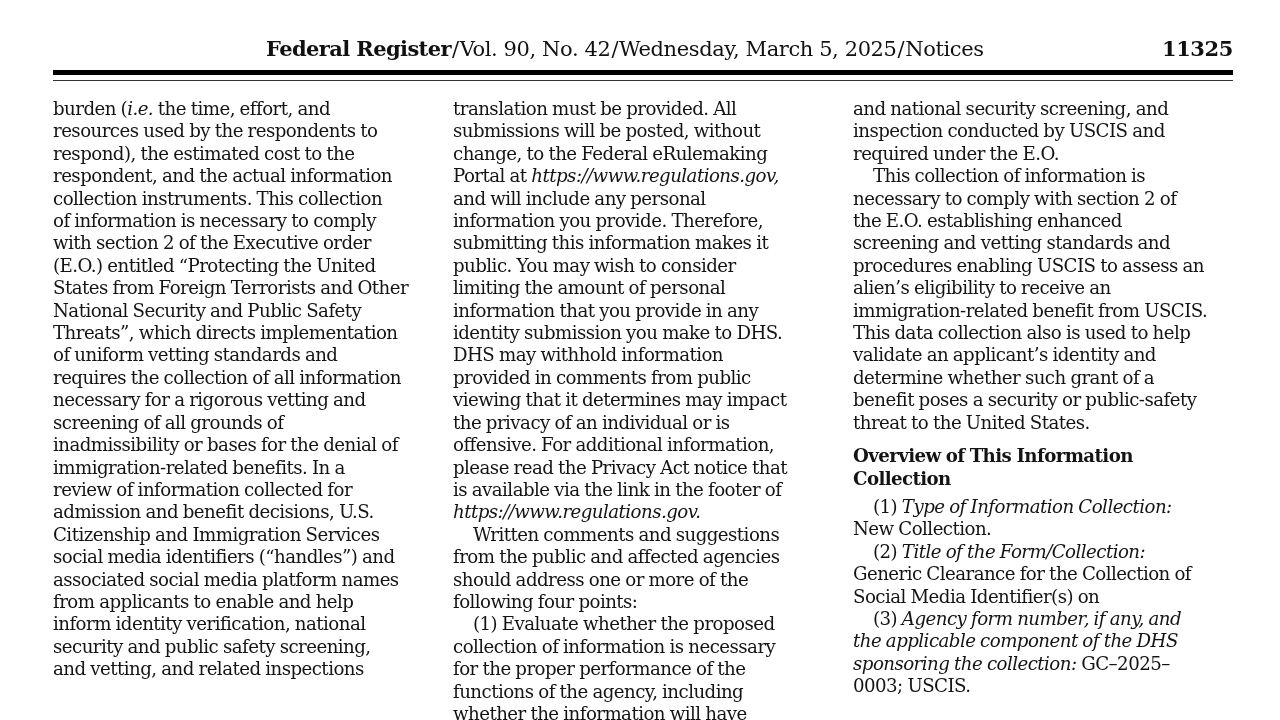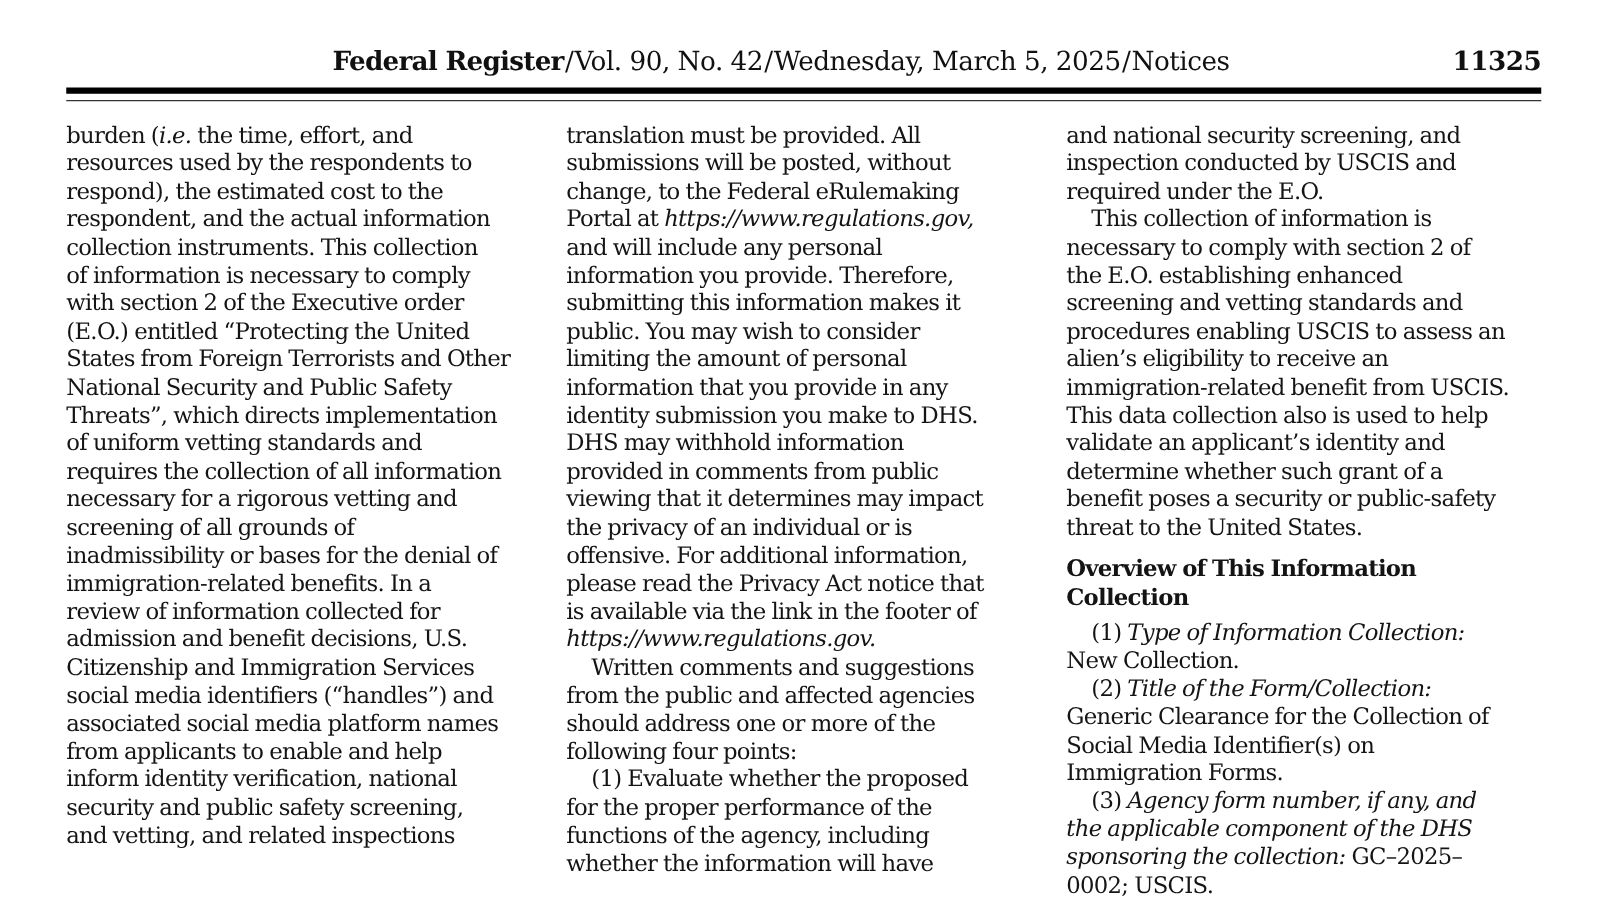--- a/index.html
+++ b/index.html
@@ -143,20 +143,21 @@
   <span class="line">the privacy of an individual or is</span>
   <span class="line">offensive. For additional information,</span>
   <span class="line">please read the Privacy Act notice that</span>
   <span class="line">is available via the link in the footer of</span>
   <span class="line"><span class="ital">https://www.regulations.gov.</span></span>
   <span class="line indent">Written comments and suggestions</span>
   <span class="line">from the public and affected agencies</span>
   <span class="line">should address one or more of the</span>
   <span class="line">following four points:</span>
   <span class="line indent">(1) Evaluate whether the proposed</span>
+  <span class="line">collection of information is necessary</span>
   <span class="line">for the proper performance of the</span>
   <span class="line">functions of the agency, including</span>
   <span class="line">whether the information will have</span>
 </div>
 
 <div class="col col3">
   <span class="line">and national security screening, and</span>
   <span class="line">inspection conducted by USCIS and</span>
   <span class="line">required under the E.O.</span>
   <span class="line indent">This collection of information is</span>
@@ -175,19 +176,18 @@
   <span class="heading">Overview of This Information</span>
   <span class="heading">Collection</span>
   <span class="gap" style="height:6px"></span>
 
   <span class="line indent"><span>(1) </span><span class="ital">Type of Information Collection:</span></span>
   <span class="line">New Collection.</span>
 
   <span class="line indent"><span>(2) </span><span class="ital">Title of the Form/Collection:</span></span>
   <span class="line">Generic Clearance for the Collection of</span>
   <span class="line">Social Media Identifier(s) on</span>
-  <span class="line">Immigration Forms.</span>
 
   <span class="line indent"><span>(3) </span><span class="ital">Agency form number, if any, and</span></span>
   <span class="line ital">the applicable component of the DHS</span>
   <span class="line"><span class="ital">sponsoring the collection:</span><span> GC–2025–</span></span>
-  <span class="line">0002; USCIS.</span>
+  <span class="line">0003; USCIS.</span>
 </div>
 
 </body></html>

